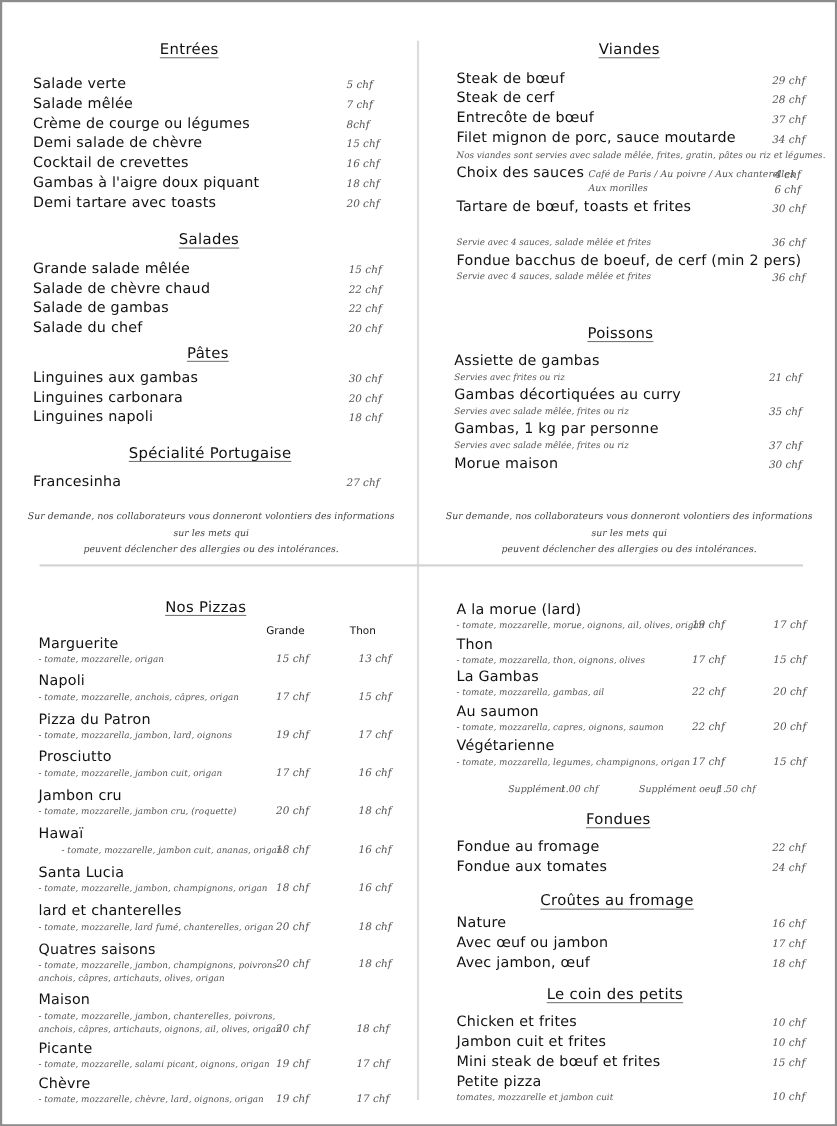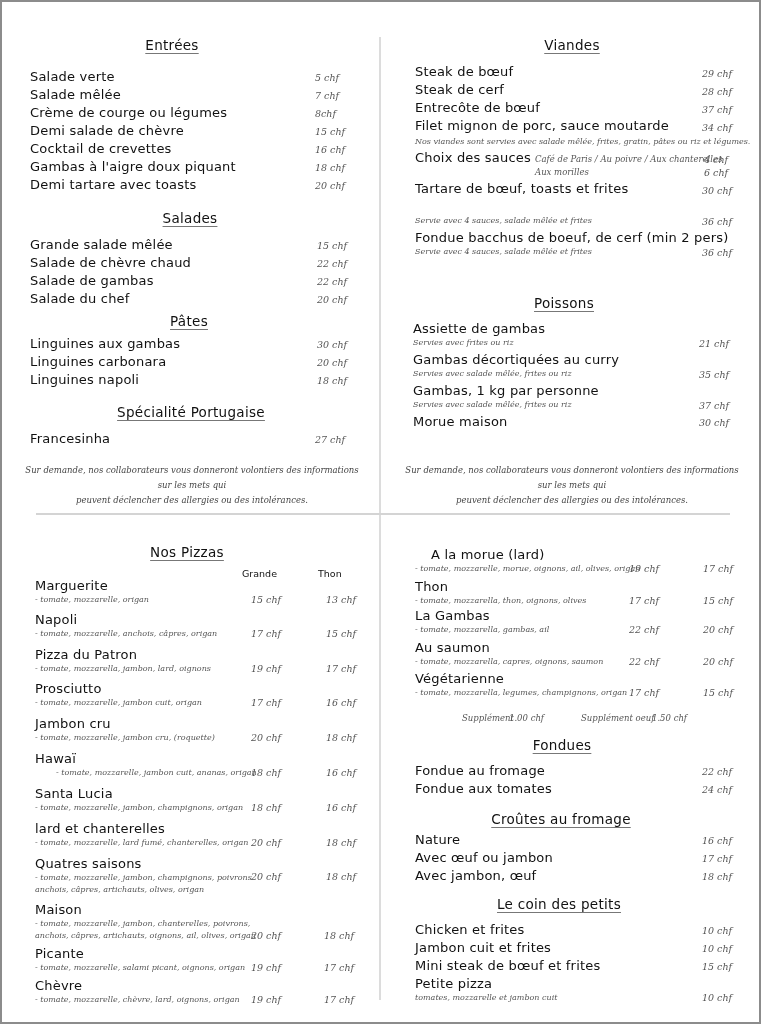--- a/index.html
+++ b/index.html
@@ -188,21 +188,21 @@
   <div class="item" style="left:33px; top:944px;">Picante</div>
   <div class="desc" style="left:33px; top:961px;">- tomate, mozzarelle, salami picant, oignons, origan</div>
   <div class="price" style="left:249px; top:960px;">19 chf</div>
   <div class="price" style="left:322px; top:960px;">17 chf</div>
 
   <div class="item" style="left:33px; top:976px;">Chèvre</div>
   <div class="desc" style="left:33px; top:993px;">- tomate, mozzarelle, chèvre, lard, oignons, origan</div>
   <div class="price" style="left:249px; top:992px;">19 chf</div>
   <div class="price" style="left:322px; top:992px;">17 chf</div>
 
-  <div class="item" style="left:413px; top:545px;margin-left:16px;">A la morue (lard)</div>
+  <div class="item" style="left:413px; top:545px;">A la morue (lard)</div>
   <div class="desc" style="left:413px; top:562px;">- tomate, mozzarelle, morue, oignons, ail, olives, origan</div>
   <div class="price" style="left:627px; top:561px;">19 chf</div>
   <div class="price" style="left:701px; top:561px;">17 chf</div>
 
   <div class="item" style="left:413px; top:577px;">Thon</div>
   <div class="desc" style="left:413px; top:594px;">- tomate, mozzarella, thon, oignons, olives</div>
   <div class="price" style="left:627px; top:593px;">17 chf</div>
   <div class="price" style="left:701px; top:593px;">15 chf</div>
 
   <div class="item" style="left:413px; top:606px;">La Gambas</div>

